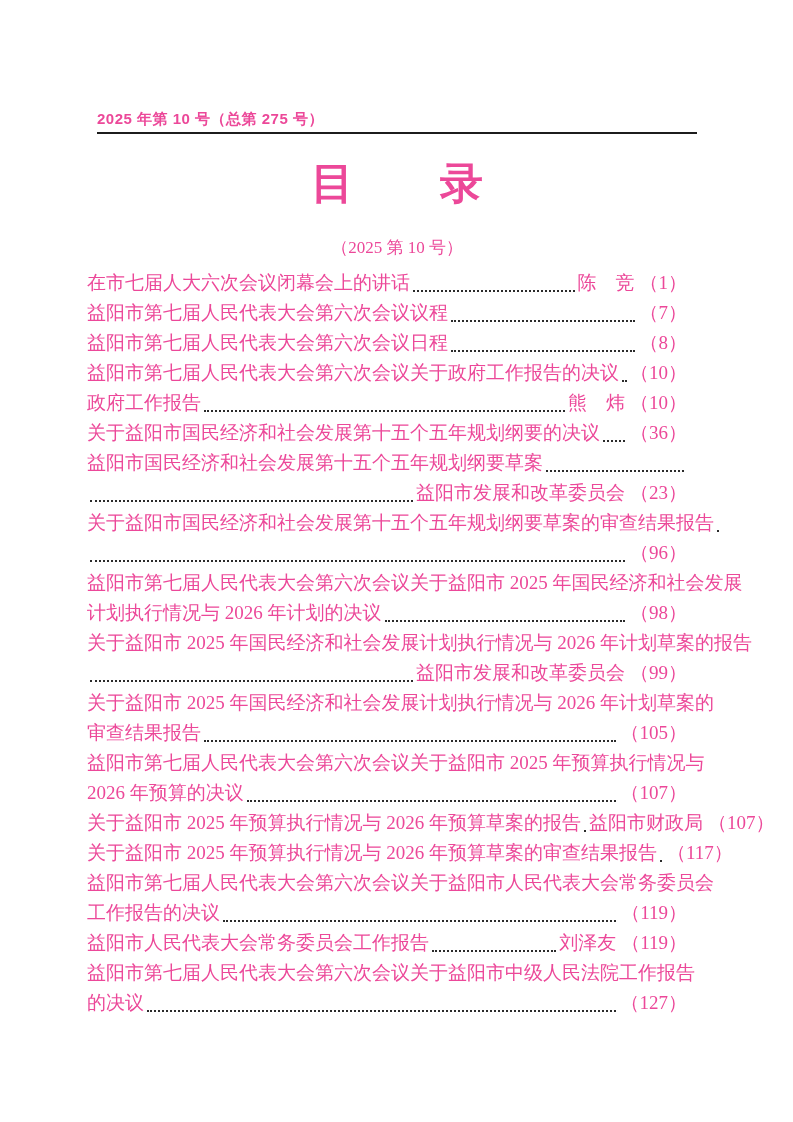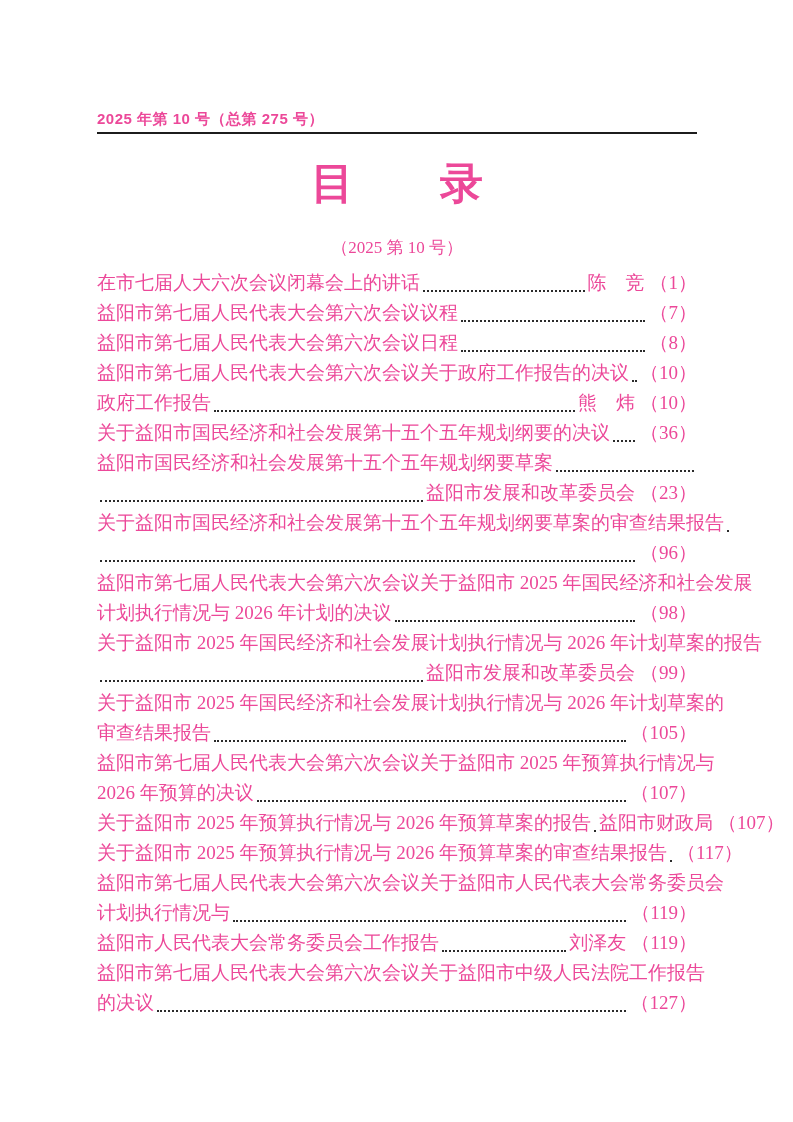--- a/index.html
+++ b/index.html
@@ -45,21 +45,21 @@
     left: 97px;
     width: 600px;
     text-align: center;
     font-size: 17px;
     line-height: 22px;
     margin-top: 24px;
   }
   .toc {
     position: absolute;
     top: 268px;
-    left: 97px;
+    left: 87px;
     width: 600px;
   }
   .row {
     display: flex;
     height: 30px;
     line-height: 30px;
     font-size: 19px;
     white-space: nowrap;
   }
   .t, .a, .p { flex: 0 0 auto; }
@@ -204,21 +204,21 @@
       <span class="t">关于益阳市 2025 年预算执行情况与 2026 年预算草案的审查结果报告</span>
       <span class="leader"></span>
       <span class="p">（117）</span>
     </div>
 
     <div class="row">
       <span class="t">益阳市第七届人民代表大会第六次会议关于益阳市人民代表大会常务委员会</span>
     </div>
 
     <div class="row">
-      <span class="t">计划执行情况与</span>
+      <span class="t">工作报告的决议</span>
       <span class="leader"></span>
       <span class="p">（119）</span>
     </div>
 
     <div class="row">
       <span class="t">益阳市人民代表大会常务委员会工作报告</span>
       <span class="leader"></span>
       <span class="a">刘泽友</span>
       <span class="p">（119）</span>
     </div>

